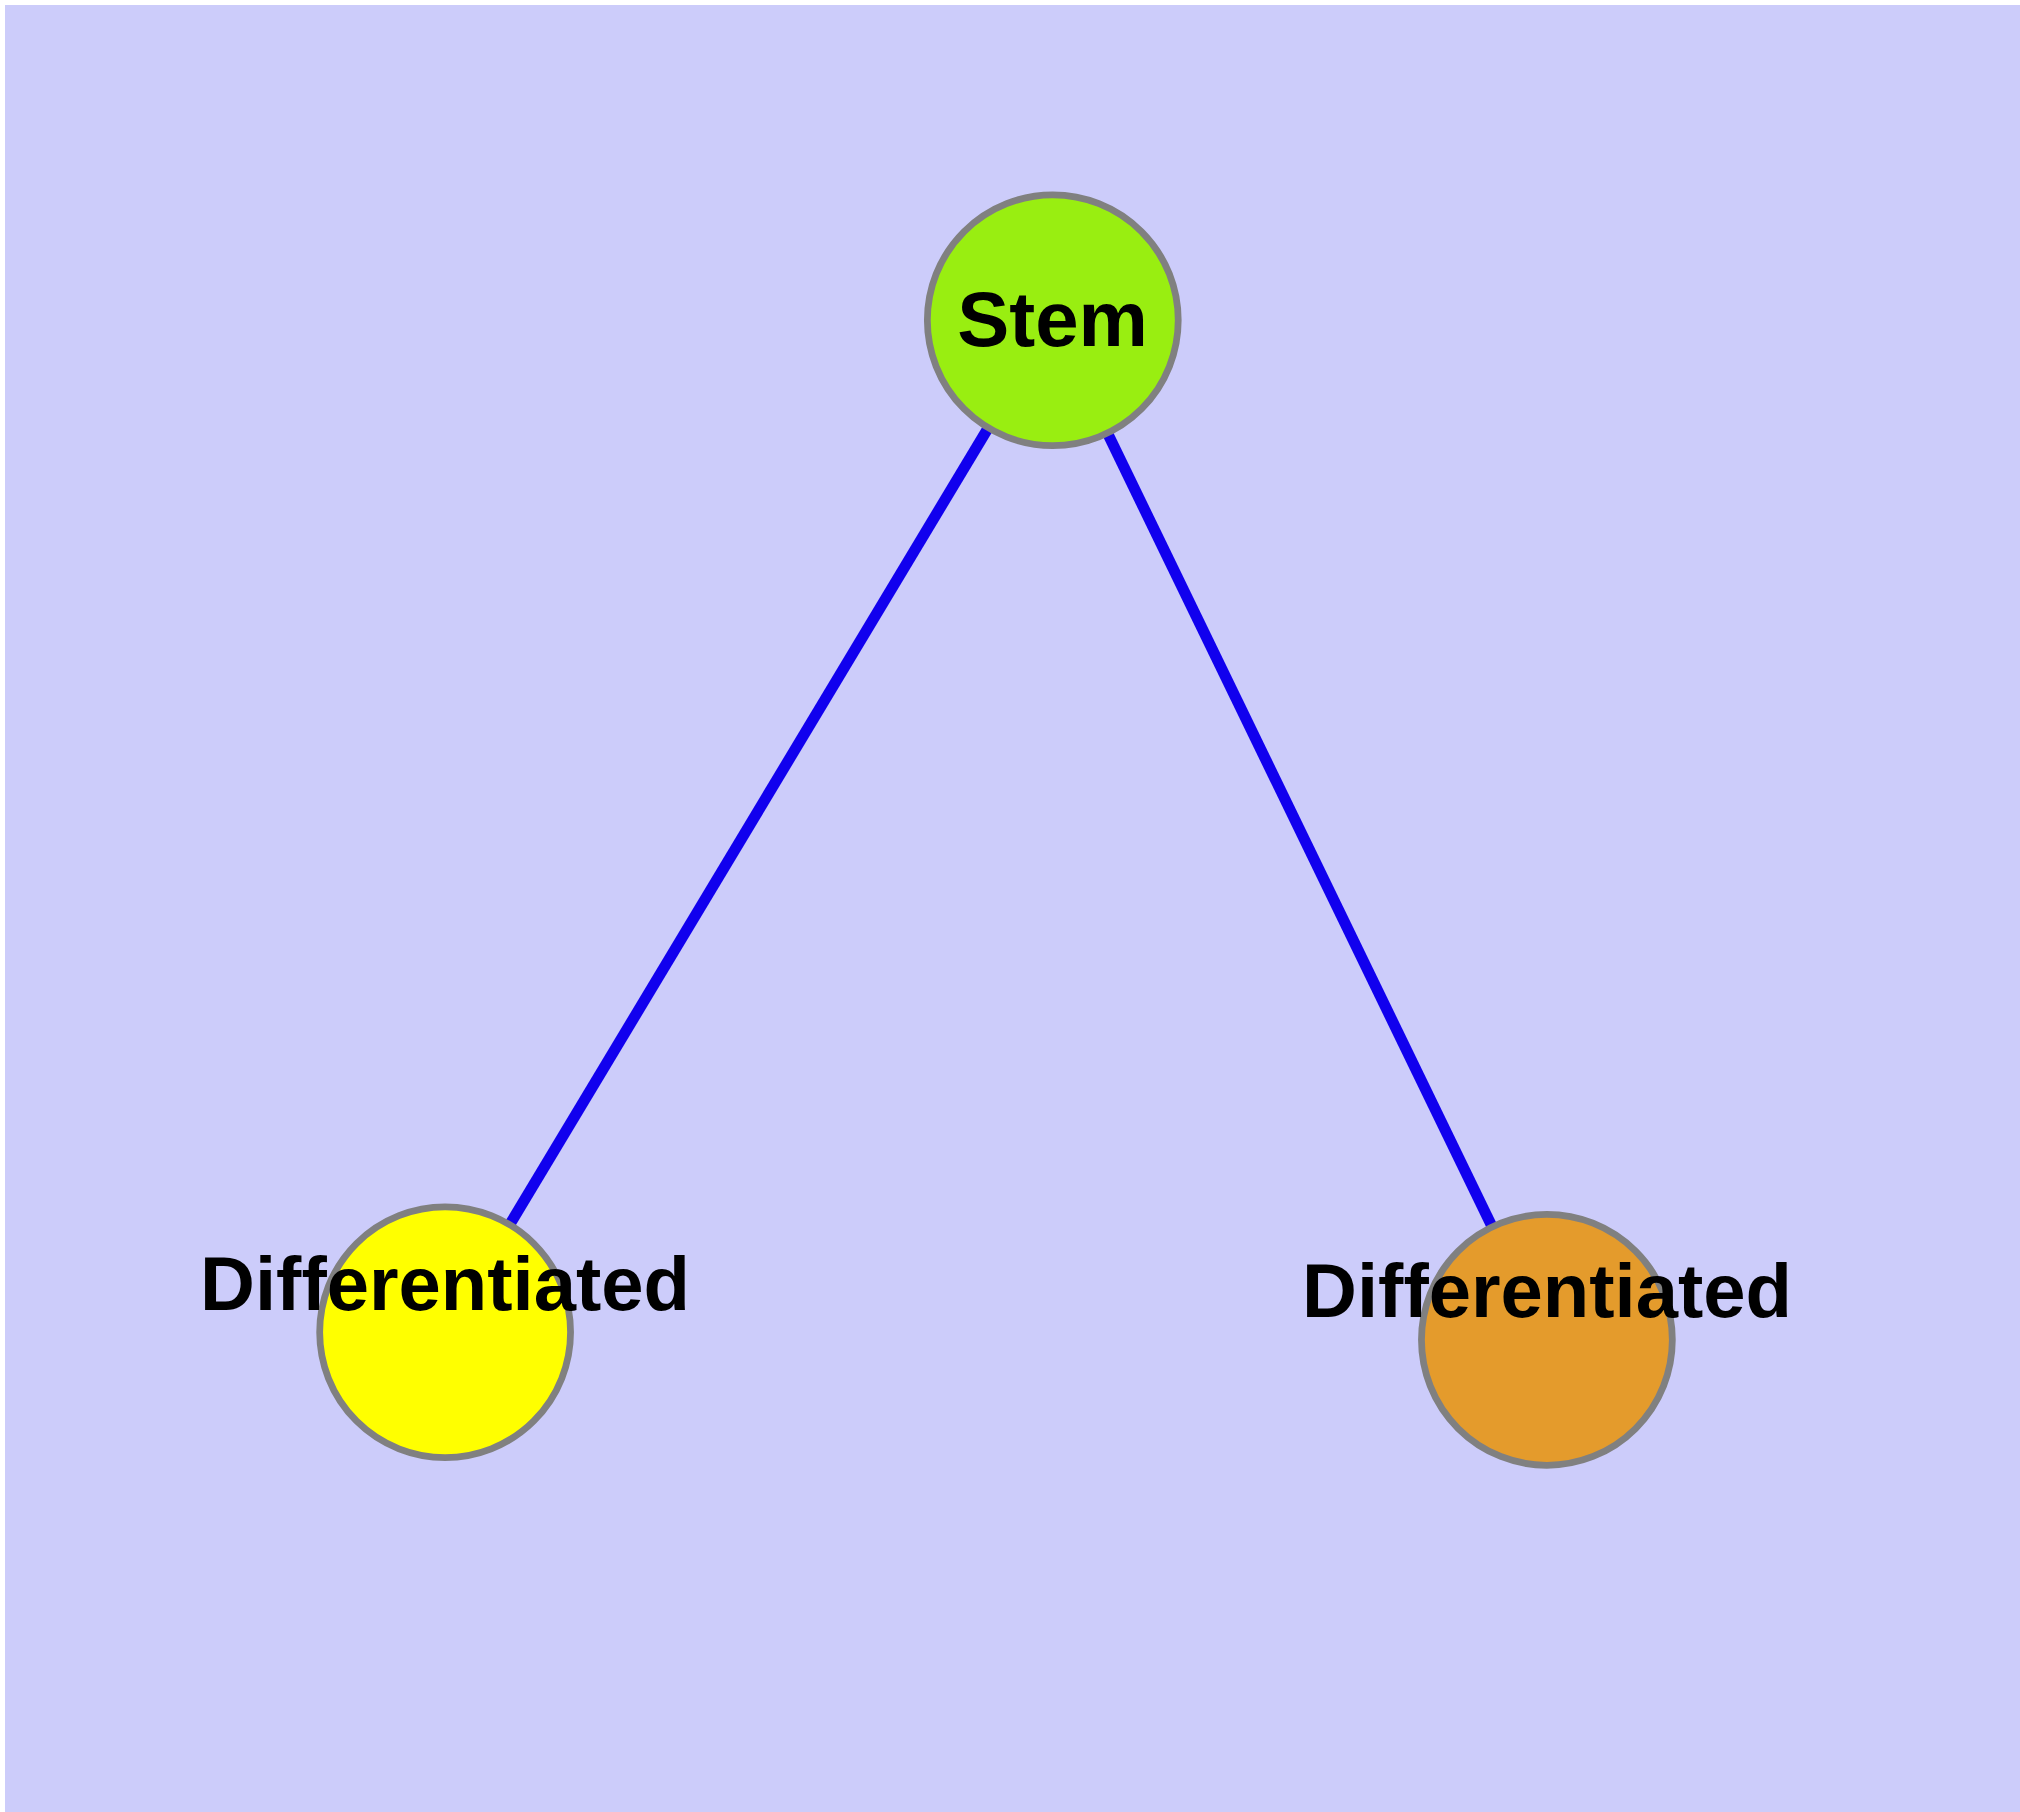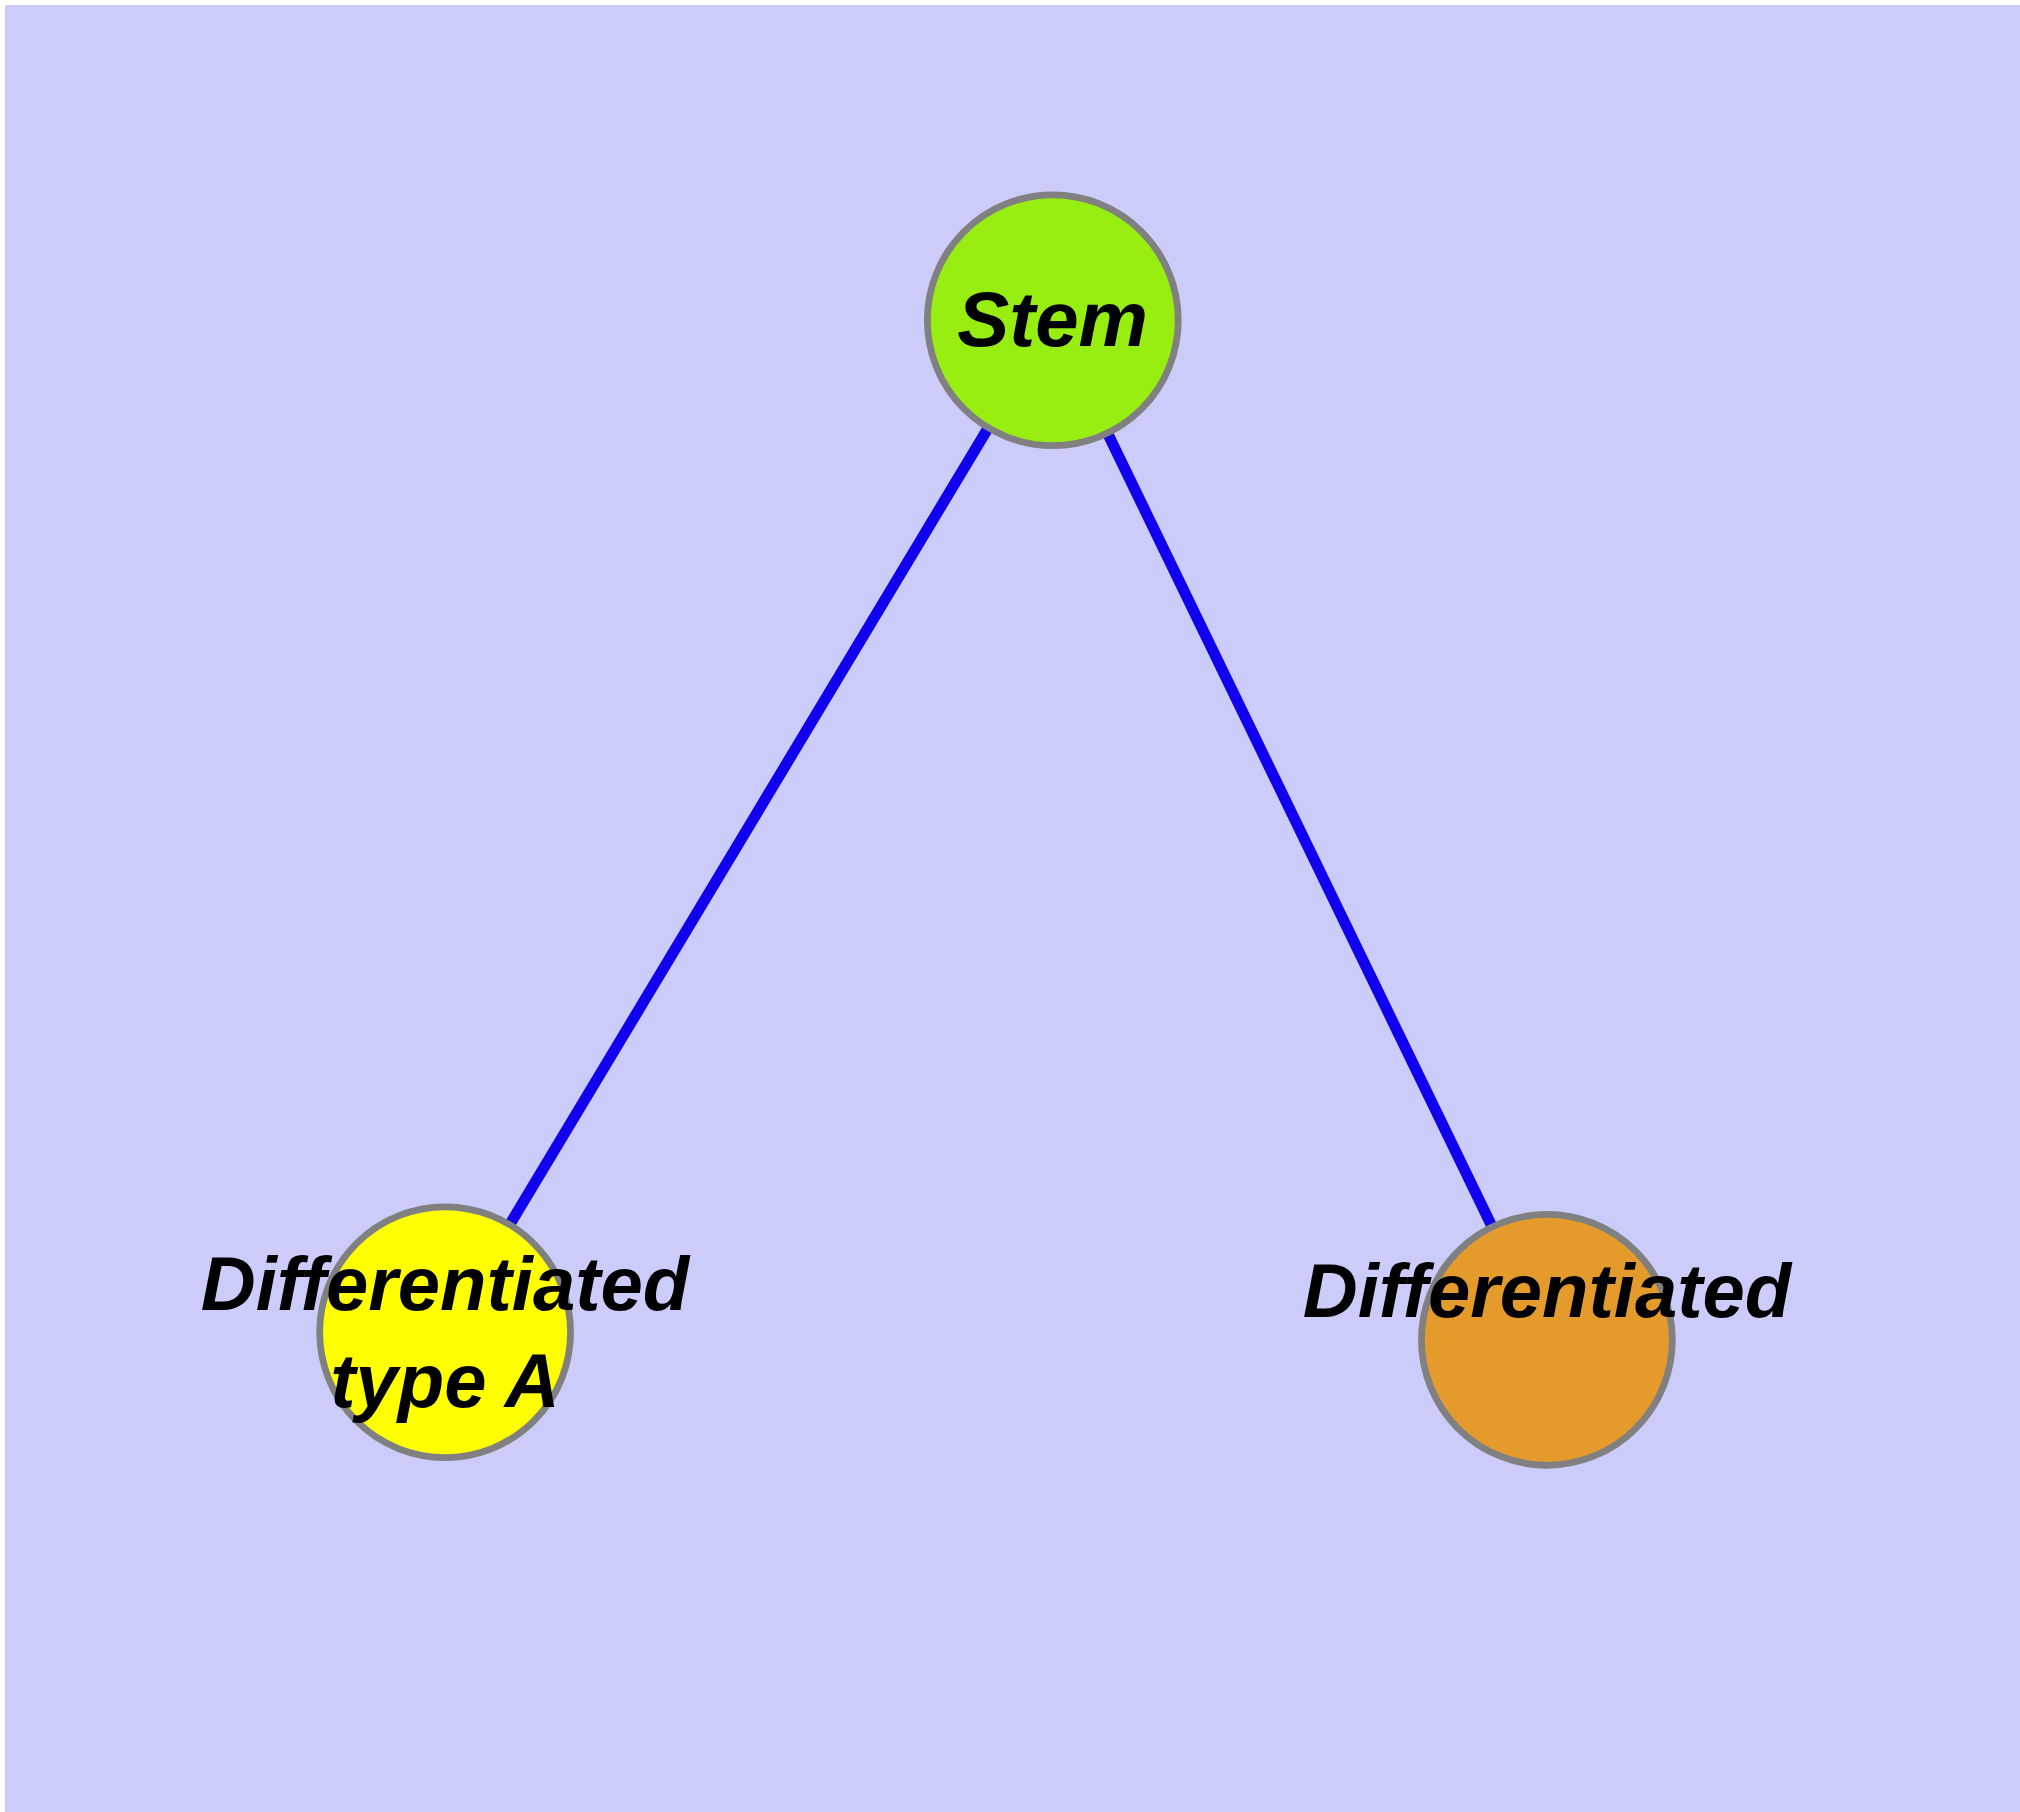--- a/index.html
+++ b/index.html
@@ -15,21 +15,20 @@
     font-family: "Liberation Sans", sans-serif;
   }
   #graph-canvas {
     position: relative;
     width: 2021px;
     height: 1812px;
     background: #ccccfa;
     box-sizing: border-box;
     border-top: 5.1px solid #ffffff;
     border-left: 5.1px solid #ffffff;
-    font-style: italic;
   }
   #graph-svg {
     position: absolute;
     top: 0;
     left: 0;
     width: 2021px;
     height: 1812px;
     display: block;
   }
   .node-label {
@@ -98,21 +97,20 @@
 
   <div class="node-label" id="label-stem" style="left: 0px; width: 2021px; text-align: center; top: 265px; transform: translateX(37px);">
     <span class="centered-lines" style="position: static; transform: none;">
       <span class="line-text">Stem</span>
     </span>
   </div>
 
   <div class="node-label" id="label-diff-a" style="left: 440px; top: 1230px;">
     <span class="centered-lines">
       <span class="line-text">Differentiated</span>
-      <span class="line-text">type A</span>
     </span>
   </div>
 
   <div class="node-label" id="label-diff-b" style="left: 1542px; top: 1237px;">
     <span class="centered-lines">
       <span class="line-text">Differentiated</span>
     </span>
   </div>
 
 </div>

